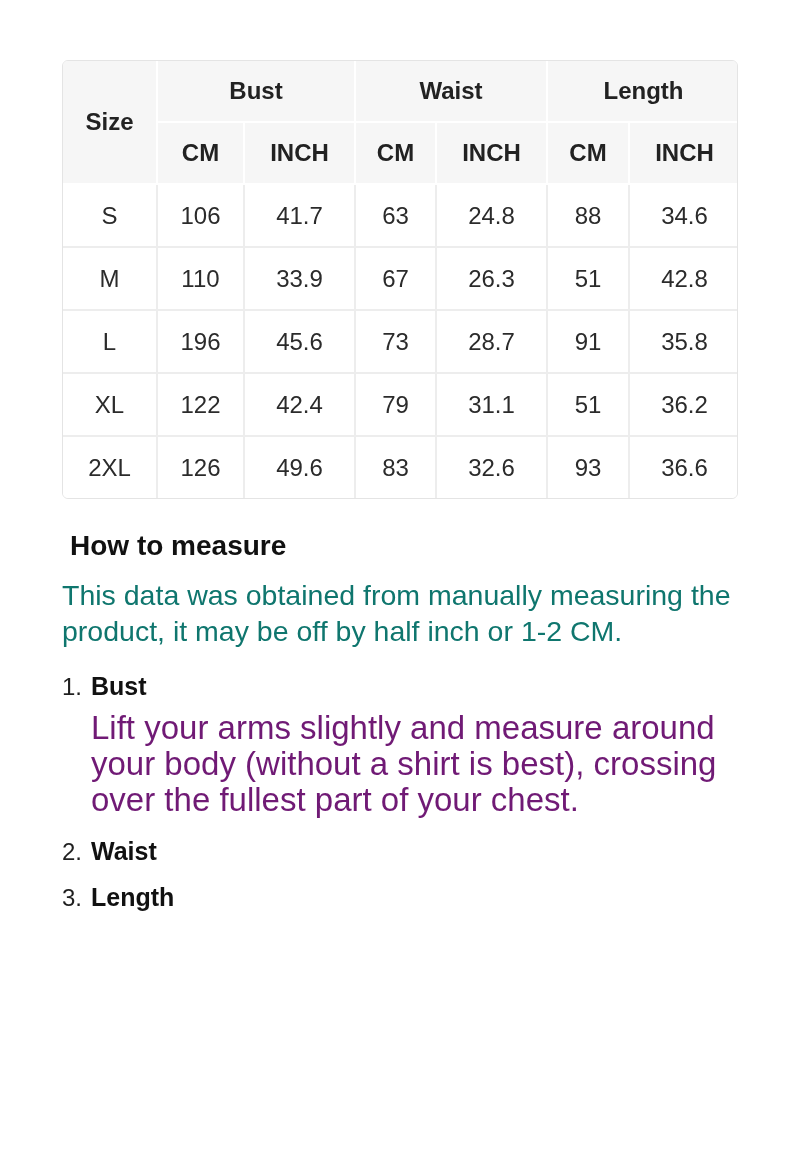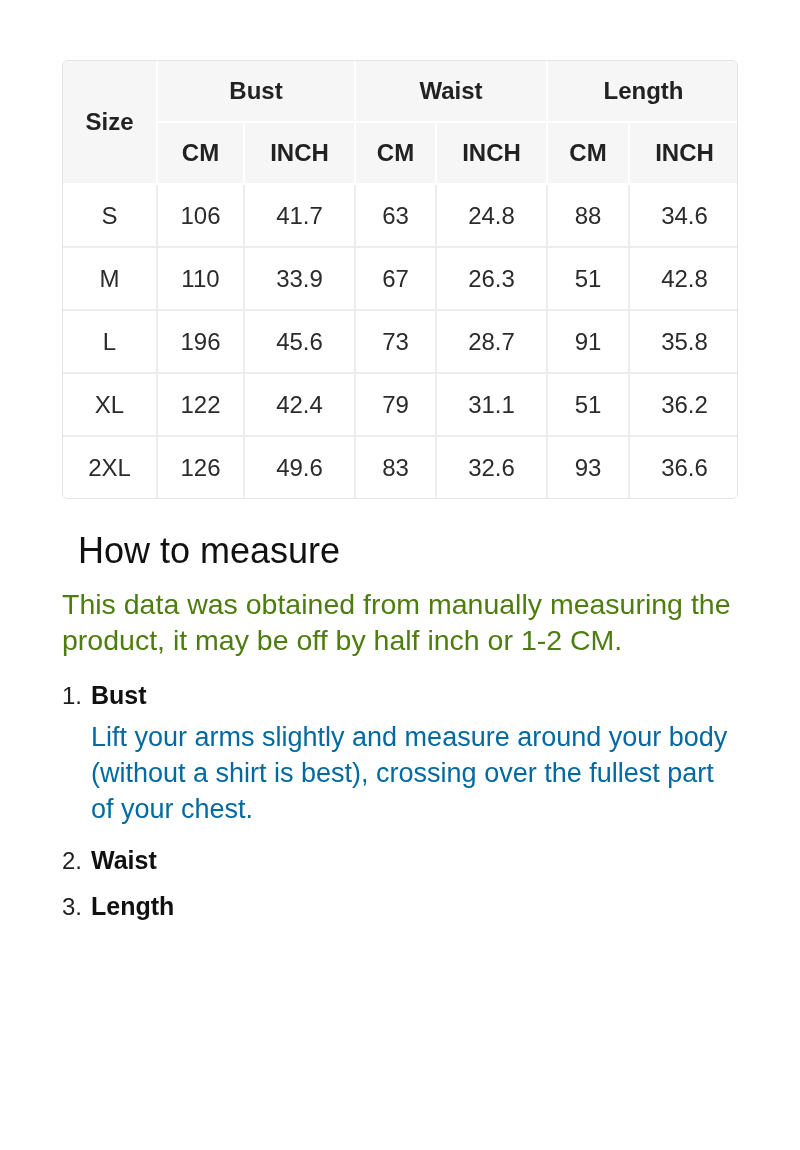--- a/index.html
+++ b/index.html
@@ -57,31 +57,31 @@
     height: 61px;
     border-right: 2px solid #ededed;
     border-bottom: 2px solid #ededed;
     padding: 0;
   }
   .size-table td:last-child { border-right: none; }
   .size-table tr:last-child td { border-bottom: none; }
 
   
   .howto-heading {
-    margin: 30px 0 14px 16px;
-    font-size: 36px;
+    margin: 30px 0 14px 8px;
+    font-size: 28px;
     line-height: 1.2;
-    font-weight: normal;
+    font-weight: bold;
     color: #111111;
   }
   .intro {
     margin: 0 0 18px 0;
     font-size: 28.5px;
     line-height: 36px;
-    color: #4d7c0f;
+    color: #0f766e;
     max-width: 680px;
   }
   .steps {
     margin: 0;
     padding: 0;
     list-style: none;
   }
   .step {
     display: flex;
     align-items: baseline;
@@ -94,23 +94,23 @@
     color: #1f1f1f;
   }
   .step-title {
     font-size: 25px;
     line-height: 38px;
     font-weight: bold;
     color: #111111;
   }
   .step-desc {
     margin: 5px 0 6px 0;
-    font-size: 27px;
+    font-size: 33px;
     line-height: 36px;
-    color: #0369a1;
+    color: #701a75;
     max-width: 640px;
   }
 </style>
 </head>
 <body>
 
 <div class="page">
 
   <div class="table-wrap">
     <table class="size-table">

